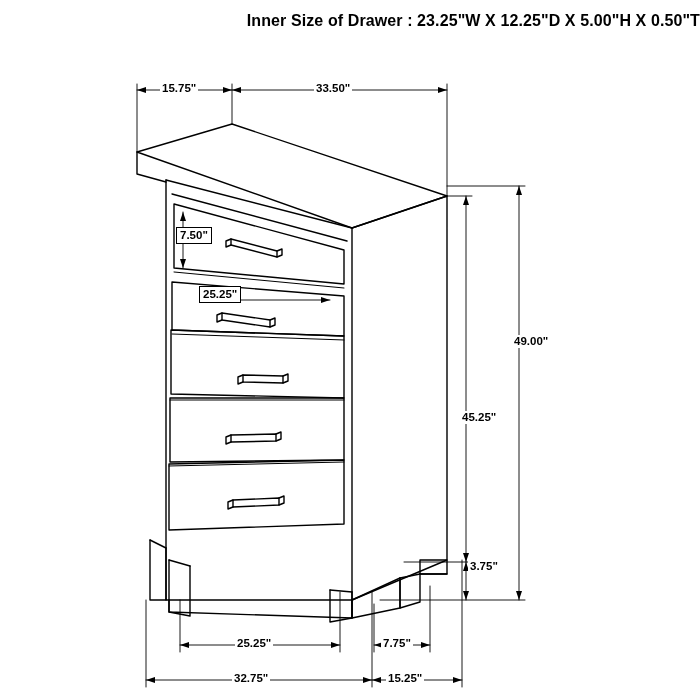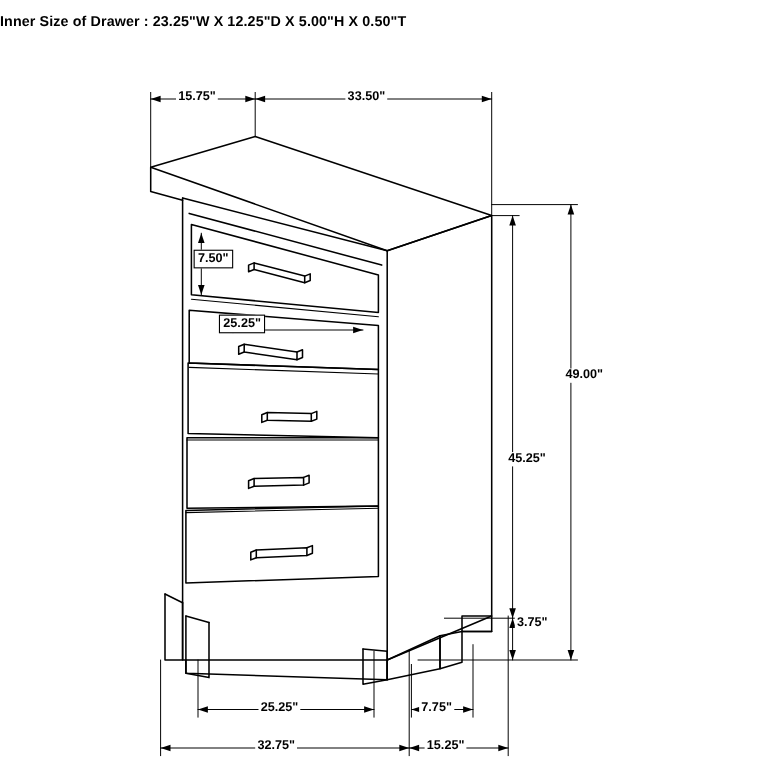--- a/index.html
+++ b/index.html
@@ -18,22 +18,22 @@
   #stage {
     position: relative;
     width: 700px;
     height: 700px;
   }
   .title {
     position: absolute;
     left: 0;
     top: 12px;
     width: 700px;
-    text-align: left;
-    font-size: 13px;
+    text-align: right;
+    font-size: 16px;
     font-weight: bold;
     letter-spacing: 0.1px;
   }
   svg.dwg {
     position: absolute;
     left: 0;
     top: 0;
     width: 700px;
     height: 700px;
   }

